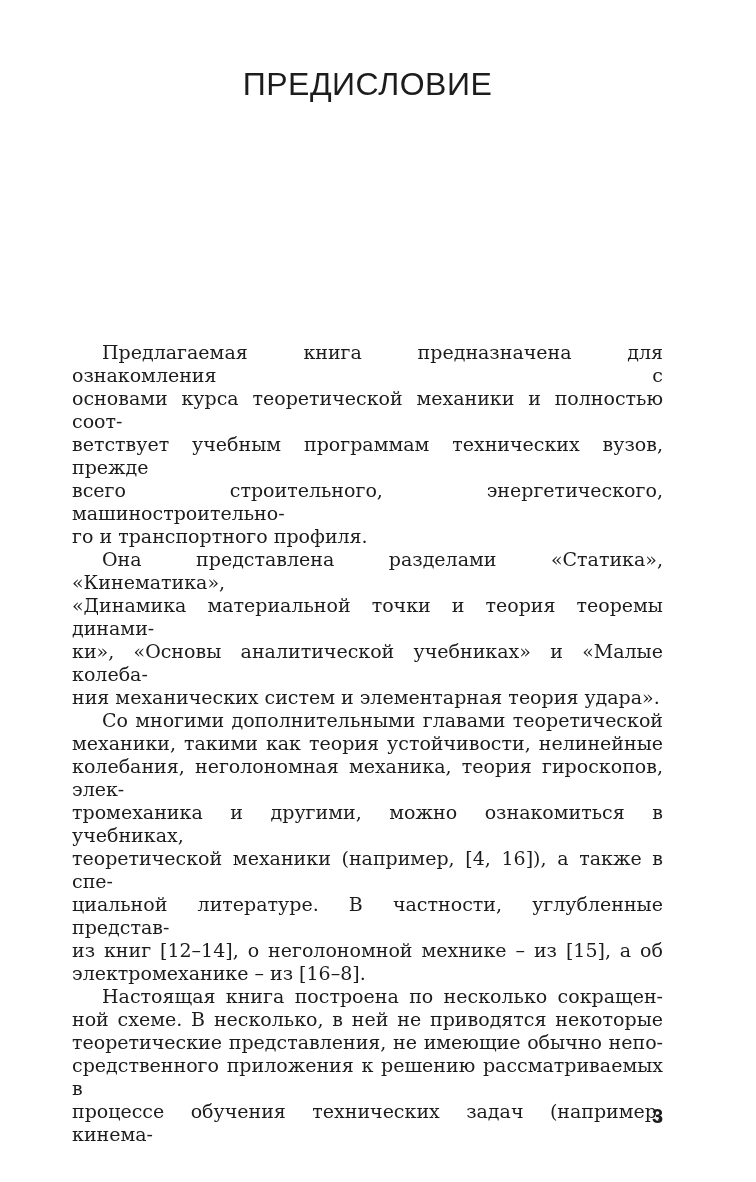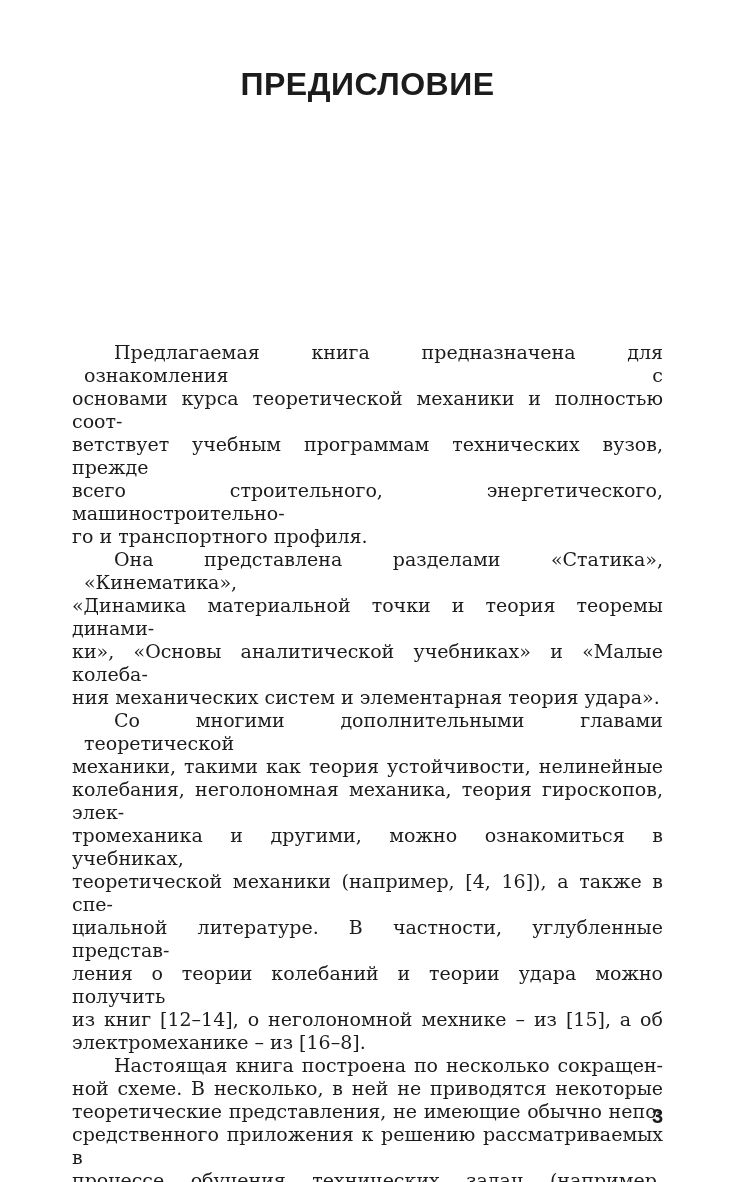--- a/index.html
+++ b/index.html
@@ -25,21 +25,21 @@
   .content {
     position: absolute;
     left: 72px;
     top: 0;
     width: 591px;
   }
   .title {
     margin: 0;
     padding-top: 68px;
     font-family: "Liberation Sans", sans-serif;
-    font-weight: bold;
+    font-weight: normal;
     font-size: 32px;
     line-height: 32px;
     letter-spacing: 0.5px;
     text-align: center;
     color: var(--ink);
   }
   .body-text {
     margin-top: 241px;
     font-size: 19px;
   }
@@ -47,21 +47,20 @@
     margin: 0;
   }
   .line {
     line-height: 23px;
     text-align: justify;
     text-align-last: justify;
     white-space: normal;
   }
   .line.first {
     text-indent: 30px;
-    margin-left: 12px;
   }
   .line.last {
     text-align-last: left;
   }
   .page-number {
     position: absolute;
     top: 1106px;
     right: 93px;
     font-family: "Liberation Sans", sans-serif;
     font-weight: bold;
@@ -90,21 +89,20 @@
           <div class="line">ки», «Основы аналитической учебниках» и «Малые колеба-</div>
           <div class="line last">ния механических систем и элементарная теория удара».</div>
         </div>
         <div class="para">
           <div class="line first">Со многими дополнительными главами теоретической</div>
           <div class="line">механики, такими как теория устойчивости, нелинейные</div>
           <div class="line">колебания, неголономная механика, теория гироскопов, элек-</div>
           <div class="line">тромеханика и другими, можно ознакомиться в учебниках,</div>
           <div class="line">теоретической механики (например, [4, 16]), а также в спе-</div>
           <div class="line">циальной литературе. В частности, углубленные представ-</div>
-          <div class="line">ления о теории колебаний и теории удара можно получить</div>
           <div class="line">из книг [12–14], о неголономной мехнике – из [15], а об</div>
           <div class="line last">электромеханике – из [16–8].</div>
         </div>
         <div class="para">
           <div class="line first">Настоящая книга построена по несколько сокращен-</div>
           <div class="line">ной схеме. В несколько, в ней не приводятся некоторые</div>
           <div class="line">теоретические представления, не имеющие обычно непо-</div>
           <div class="line">средственного приложения к решению рассматриваемых в</div>
           <div class="line">процессе обучения технических задач (например, кинема-</div>
         </div>

